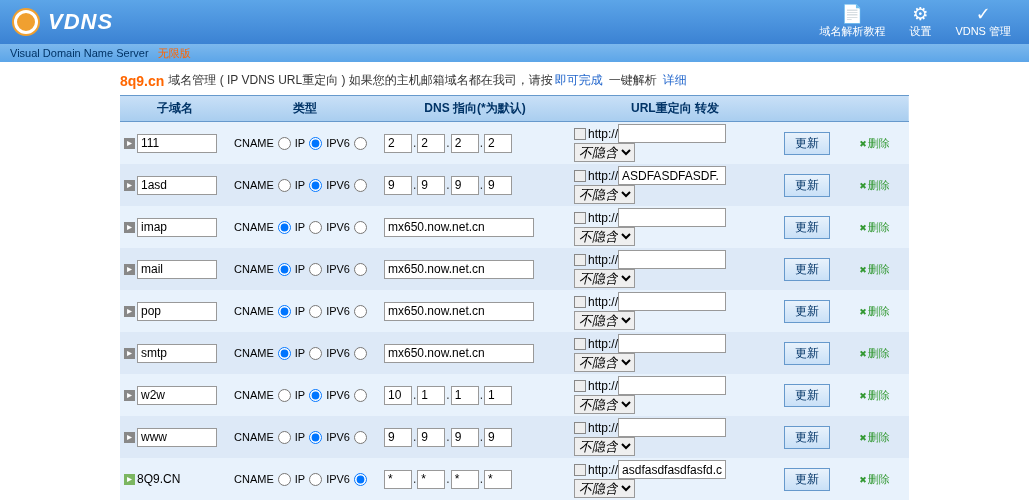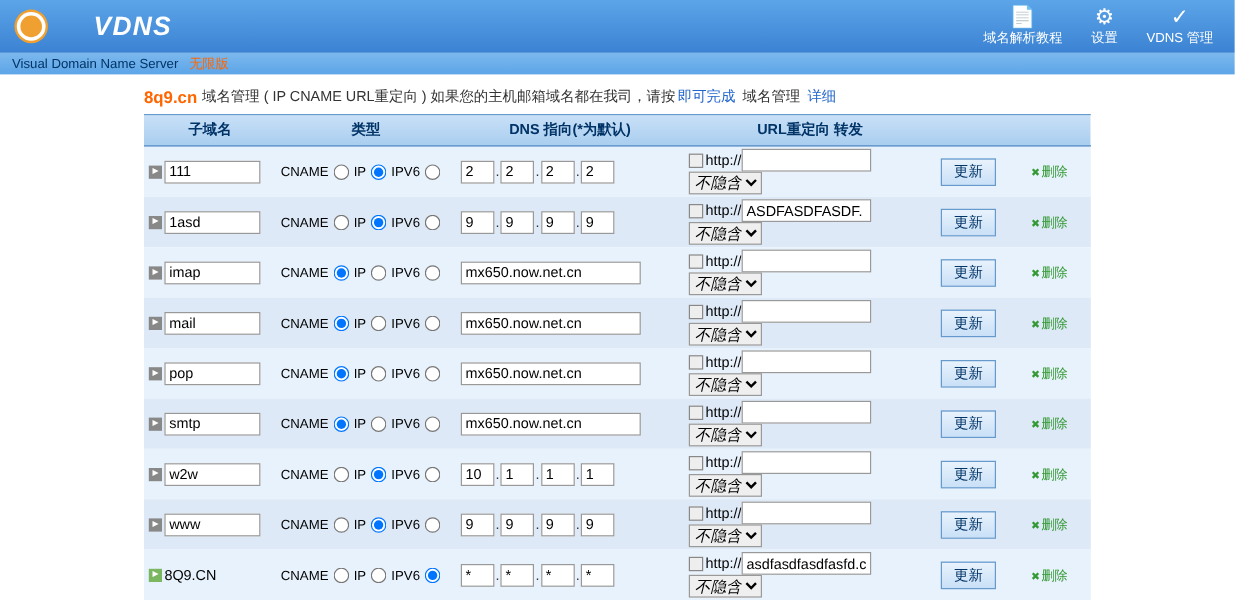--- a/index.html
+++ b/index.html
@@ -1,18 +1,18 @@
 <!DOCTYPE html>
 <html><head>
 <meta charset="utf-8">
 <style>
 *{box-sizing:border-box;margin:0;padding:0;}
 body{font-family:Arial,"Microsoft YaHei",sans-serif;font-size:12px;background:#fff;width:1029px;}
 .topbar{height:44px;background:linear-gradient(to bottom,#5ca5e8,#3b82d3);display:flex;align-items:center;padding:0 12px;position:relative;}
-.logo{display:flex;align-items:center;gap:30px;}
+.logo{display:flex;align-items:center;}
 .logo-icon{width:28px;height:28px;border-radius:50%;background:#f0a030;position:relative;margin-right:8px;}
 .logo-icon::after{content:'';position:absolute;width:18px;height:18px;border-radius:50%;border:3px solid #fff;left:2px;top:2px;}
 .logo-text{color:#fff;font-size:22px;font-weight:bold;font-style:italic;letter-spacing:1px;}
 .nav{position:absolute;right:6px;top:2px;display:flex;}
 .nav-item{color:#fff;text-align:center;padding:2px 12px;cursor:pointer;font-size:11px;}
 .nav-item .ni{display:block;font-size:18px;line-height:20px;}
 .subbar{height:18px;background:linear-gradient(to bottom,#7cb8ed,#5ca5e8);color:#003366;font-size:11px;padding:2px 10px;}
 .subbar .unl{color:#ff6600;margin-left:6px;}
 .main{padding:10px 120px 4px;}
 .domain-line{font-size:12px;margin-bottom:6px;display:flex;align-items:center;flex-wrap:wrap;}
@@ -59,23 +59,23 @@
     </div>
 </div>
 <div class="subbar">
   <span>Visual Domain Name Server</span>
   <span class="unl">无限版</span>
 </div>
 
 <div class="main">
   <div class="domain-line">
     <span class="dom">8q9.cn</span>
-    <span class="txt">域名管理 ( IP CNAME URL重定向 ) 如果您的主机邮箱域名都在我司，请按</span>
+    <span class="txt">域名管理 ( IP VDNS URL重定向 ) 如果您的主机邮箱域名都在我司，请按</span>
     <span class="lnk">即可完成</span>
-    <span class="txt">域名管理</span>
+    <span class="txt">一键解析</span>
     <span class="lnk" style="margin-left:6px">详细</span>
   </div>
 
   <table class="tbl">
     <tbody>
         <tr class="thead">
       <td style="width:110px">子域名</td>
       <td style="width:150px">类型</td>
       <td style="width:190px">DNS 指向(*为默认)</td>
       <td style="width:210px">URL重定向 转发</td>

